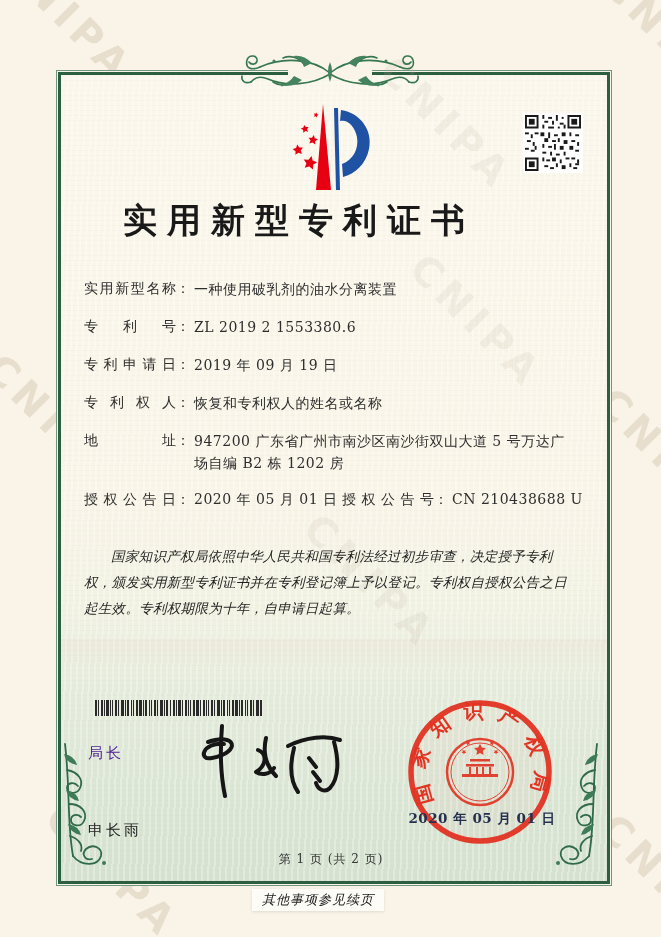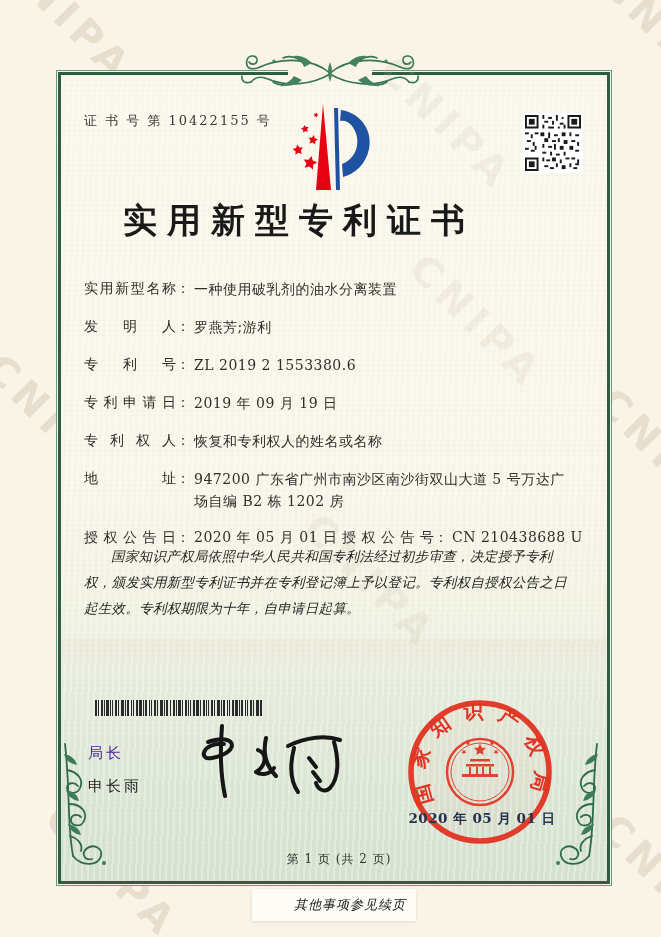--- a/index.html
+++ b/index.html
@@ -56,37 +56,37 @@
   .body-text{position:absolute;left:84px;top:543px;width:494px;z-index:4;
              font-size:13.5px;line-height:26px;letter-spacing:0.3px;color:#1f1f1f;
              font-style:italic;}
   .body-text p{margin:0;text-indent:2em;}
 
   .barcode{position:absolute;left:95px;top:700px;z-index:4;}
 
   .sig-title{position:absolute;left:88px;top:744px;z-index:4;
              font-family:"DejaVu Sans","Liberation Sans",sans-serif;
              font-size:15px;color:#4c1d95;letter-spacing:3px;}
-  .sig-name{position:absolute;left:88px;top:777px;z-index:4;
+  .sig-name{position:absolute;left:88px;top:821px;z-index:4;
             font-family:"DejaVu Sans","Liberation Sans",sans-serif;
             font-size:15px;color:#222;letter-spacing:3px;}
   .signature{position:absolute;left:192px;top:720px;z-index:4;}
 
   .seal{position:absolute;left:406px;top:698px;z-index:5;}
   .seal-date{position:absolute;left:402px;top:810px;width:160px;text-align:center;
              z-index:6;font-size:13.5px;font-weight:bold;color:#25304e;
              letter-spacing:0.5px;}
 
-  .page-info{position:absolute;left:66px;width:546px;top:851px;text-align:center;
+  .page-info{position:absolute;left:58px;width:546px;top:851px;text-align:center;
              font-size:12px;color:#333;z-index:4;letter-spacing:1px;}
 
-  .cont-tab{position:absolute;left:252px;top:889px;width:132px;height:32px;
+  .cont-tab{position:absolute;left:252px;top:889px;width:132px;height:22px;
             background:#fdfcf7;box-shadow:0 1px 3px rgba(0,0,0,0.10);
             display:flex;align-items:center;justify-content:center;z-index:4;
-            font-size:13px;color:#222;font-style:italic;letter-spacing:1px;padding-left:32px;}
+            font-size:13px;color:#222;font-style:italic;letter-spacing:1px;}
 </style>
 </head>
 <body>
 
 <div id="page">
 
   <span class="wm" style="left:-18px;top:-8px">CNIPA</span>
   <span class="wm" style="left:585px;top:14px">CNIPA</span>
   <span class="wm" style="left:-32px;top:398px">CNIPA</span>
   <span class="wm" style="left:580px;top:432px">CNIPA</span>
@@ -157,21 +157,20 @@
       </g>
       <g fill="#3d7c57">
         <path d="M4,12 q11,2 13,11 q-11,-2 -13,-11 z"></path>
         <path d="M6,48 q11,2 13,11 q-11,-2 -13,-11 z"></path>
         <path d="M8,82 q11,2 13,11 q-11,-2 -13,-11 z"></path>
         <circle cx="44" cy="121" r="2"></circle>
       </g>
     </g>
   </svg>
 
-  <div class="cert-no">证 书 号 第 10422155 号</div>
 
   <svg class="logo" width="86" height="94" viewBox="0 0 86 94">
     <defs>
       <path id="star" d="M0,-10 L2.94,-4.05 9.51,-3.09 4.76,1.55 5.88,8.09 0,5 -5.88,8.09 -4.76,1.55 -9.51,-3.09 -2.94,-4.05 Z"></path>
     </defs>
     <g fill="#e60012">
       <use href="#star" transform="translate(28,13) scale(0.26) rotate(15)"></use>
       <use href="#star" transform="translate(17,27) scale(0.42) rotate(-12)"></use>
       <use href="#star" transform="translate(25,38) scale(0.50) rotate(10)"></use>
       <use href="#star" transform="translate(10,48) scale(0.55) rotate(-8)"></use>
@@ -251,23 +250,20 @@
     </g>
   </svg>
 
   <div class="title">实用新型专利证书</div>
 
   <div class="fields">
     <div class="field-row">
       <span class="flabel">实用新型名称</span><span class="fcolon">：</span><span class="fvalue">一种使用破乳剂的油水分离装置</span>
     </div>
     <div class="field-row">
-      <span class="flabel">发明人</span><span class="fcolon">：</span><span class="fvalue">罗燕芳;游利</span>
-    </div>
-    <div class="field-row">
       <span class="flabel">专利号</span><span class="fcolon">：</span><span class="fvalue">ZL 2019 2 1553380.6</span>
     </div>
     <div class="field-row">
       <span class="flabel">专利申请日</span><span class="fcolon">：</span><span class="fvalue">2019 年 09 月 19 日</span>
     </div>
     <div class="field-row">
       <span class="flabel">专利权人</span><span class="fcolon">：</span><span class="fvalue">恢复和专利权人的姓名或名称</span>
     </div>
     <div class="field-row">
       <span class="flabel">地址</span><span class="fcolon">：</span><span class="fvalue">947200 广东省广州市南沙区南沙街双山大道 5 号万达广场自编 B2 栋 1202 房</span>

